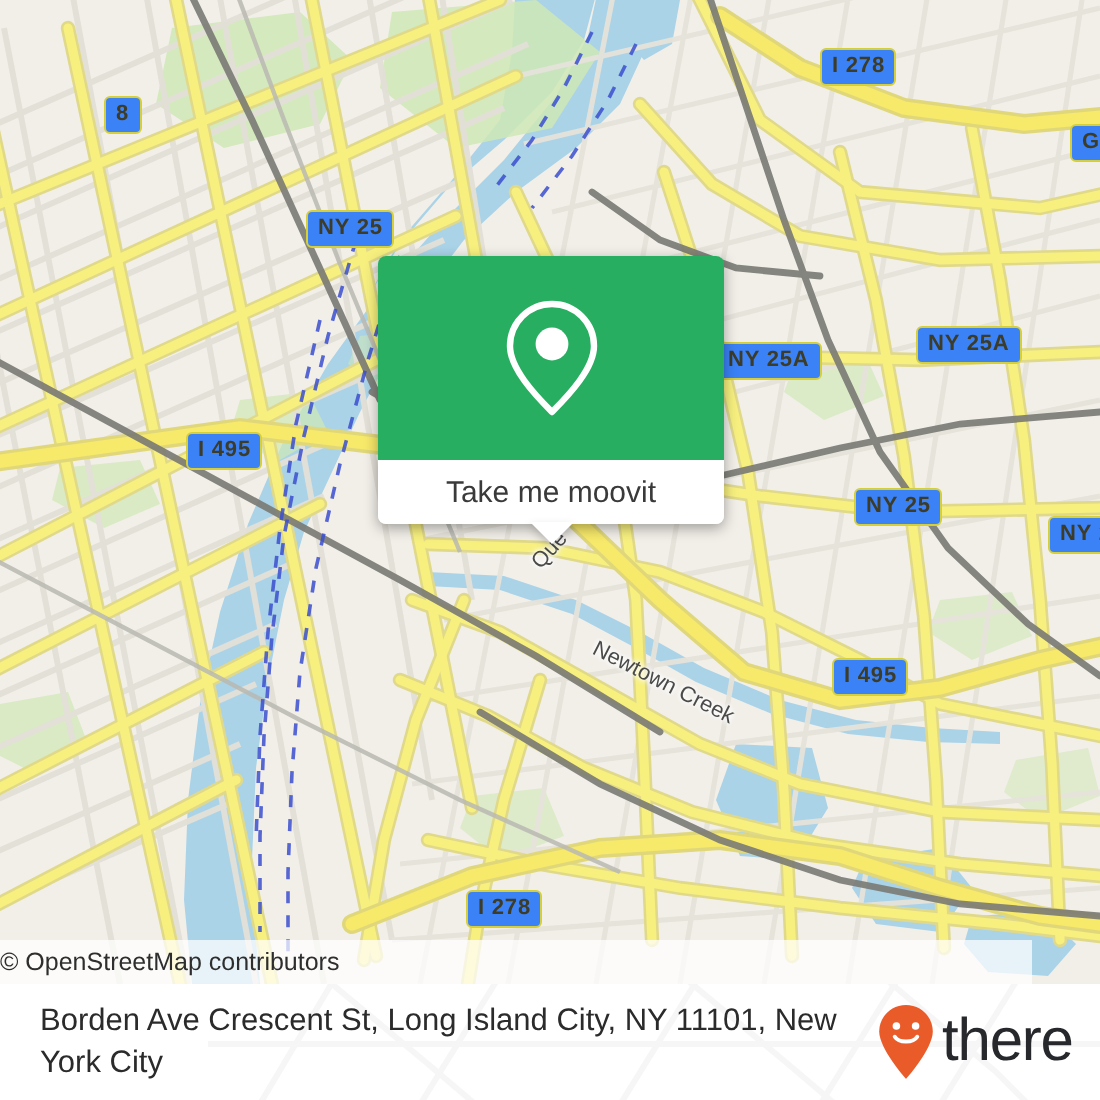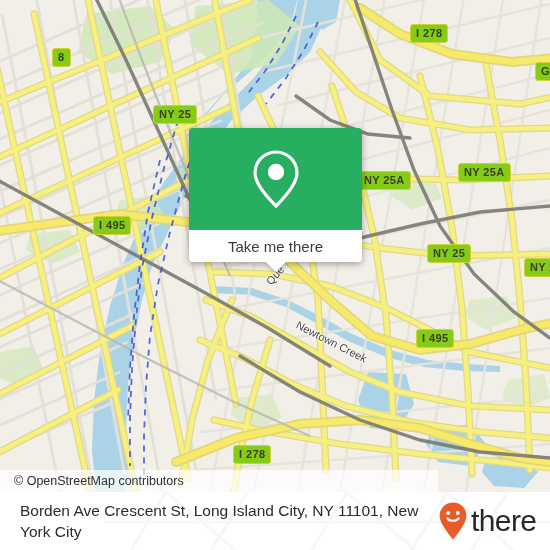--- a/index.html
+++ b/index.html
@@ -10,21 +10,21 @@
   }
   #app{position:relative;width:550px;height:550px;overflow:hidden;background:#fff;}
 
   
   .map{position:absolute;left:0;top:0;width:550px;height:492px;overflow:hidden;background:#f2efe9;}
   .map svg{position:absolute;left:0;top:0;}
 
   
   .shield{
     position:absolute;
-    background:#84cc16;
+    background:#3b82f6;
     border:1.4px solid #d6cf3c;
     border-radius:3px;
     color:#3c3c28;
     font-size:11px;
     font-weight:bold;
     line-height:1;
     padding:2.5px 5px 3.5px 5px;
     white-space:nowrap;
     letter-spacing:.4px;
     font-family:"Liberation Sans", sans-serif;
@@ -35,24 +35,24 @@
     position:absolute;
     color:#4a4a4a;
     font-size:11px;
     white-space:nowrap;
     font-family:"Liberation Sans", sans-serif;
     text-shadow:0 0 3px #fff,0 0 3px #fff,0 0 2px #fff;
   }
 
   
   .attrib{
-    position:absolute;left:0;bottom:0;width:438px;height:22px;
+    position:absolute;left:0;bottom:0;width:516px;height:22px;
     background:rgba(255,255,255,.72);
     display:flex;align-items:center;
-    padding-left:14px;box-sizing:border-box;
+    padding-left:0;box-sizing:border-box;
   }
   .attrib span{font-size:12.5px;color:#2e2e2e;font-family:"Liberation Sans", sans-serif;}
 
   
   .card{
     position:absolute;left:189px;top:128px;width:173px;
     border-radius:4px;
     box-shadow:0 2px 7px rgba(0,0,0,.35);
     overflow:visible;
   }
@@ -324,21 +324,21 @@
   </div>
 
   <div class="card">
     <div class="card-head">
       <svg width="52" height="62" viewBox="0 0 52 62">
         <path d="M26,4 C14.4,4 5,13.4 5,25 C5,36 17,49 26,58 C35,49 47,36 47,25 C47,13.4 37.6,4 26,4 Z" fill="none" stroke="#ffffff" stroke-width="3.2" stroke-linejoin="round"></path>
         <circle cx="26" cy="24" r="8.2" fill="#ffffff"></circle>
       </svg>
     </div>
     <div class="card-foot">
-      <span>Take me there</span>
+      <span>Take me moovit</span>
       <div class="tail"></div>
     </div>
   </div>
 
   <div class="footer">
 
     <svg class="footer-wm" viewBox="0 0 550 58">
       <g stroke="#eeeeee" stroke-width="3" fill="none">
         <path d="M120,70 L170,-14"></path>
           <path d="M200,70 L252,-14"></path>

